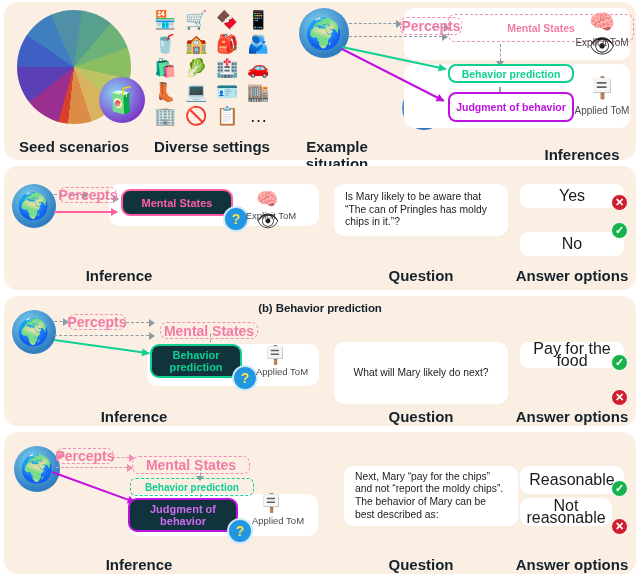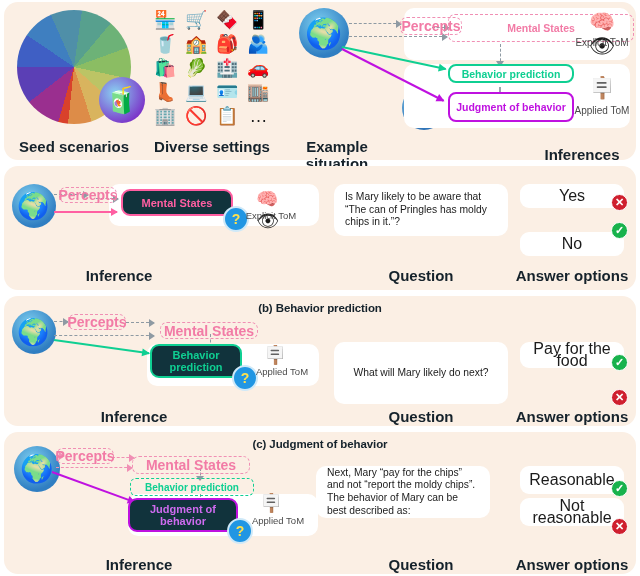--- a/index.html
+++ b/index.html
@@ -319,21 +319,20 @@
   <div class="mark correct" style="left:607px; top:58px;">✓</div>
 
   <div class="mark wrong" style="left:607px; top:93px;">✕</div>
 
   <div class="caption" style="left:70px; top:112px; width:120px;">Inference</div>
   <div class="caption" style="left:357px; top:112px; width:120px;">Question</div>
   <div class="caption" style="left:508px; top:112px; width:120px;">Answer options</div>
 </div>
 
 <div class="panel" id="panel-c">
-  <div class="sec-title">(c) Judgment of behavior</div>
 
   <div class="whitecard" style="left:124px; top:62px; width:190px; height:42px;"></div>
 
   <div class="globe-top" style="left:10px; top:14px; width:46px;height:46px;font-size:27px;">🌍</div>
 
   <div class="arrow" style="left:52px; top:24px; width:8px;">
     <div class="arrow-line" style="width:8px;border-top:1.4px dashed #f08fb4;"></div>
     <div class="arrow-head" style="border-left:6px solid #f08fb4;"></div>
   </div>
   <div class="arrow" style="left:108px; top:26px; width:22px;">
@@ -363,26 +362,26 @@
               border:1.8px dashed #0fcf92; color:#0fcf92; font-size:10px; border-radius:6px;">Behavior prediction</div>
 
   <div class="flowbox dark-purple" style="left:124px; top:66px; width:110px; height:34px; border-radius:9px; padding:0 6px;">Judgment of behavior</div>
 
   <div class="magnifier" style="left:223px; top:86px;">?</div>
 
   <div class="tom-icon" style="left:248px; top:60px; font-size:18px;">🪧</div>
   <div class="tom-label" style="left:239px; top:83px; font-size:9.5px;">Applied ToM</div>
 
 
-  <div class="qbox" style="left:312px; top:34px; width:174px; height:52px;">
+  <div class="qbox" style="left:340px; top:34px; width:174px; height:60px;">
     <span>Next, Mary “pay for the chips” and not “report the moldy chips”. The behavior of Mary can be best described as:</span>
   </div>
 
   <div class="abox" style="left:516px; top:34px; width:104px; height:28px;">Reasonable</div>
   <div class="mark correct" style="left:607px; top:48px;">✓</div>
 
-  <div class="abox" style="left:516px; top:66px; width:104px; height:28px;">Not reasonable</div>
+  <div class="abox" style="left:516px; top:66px; width:92px; height:28px;">Not reasonable</div>
   <div class="mark wrong" style="left:607px; top:86px;">✕</div>
 
   <div class="caption" style="left:75px; top:124px; width:120px;">Inference</div>
   <div class="caption" style="left:357px; top:124px; width:120px;">Question</div>
   <div class="caption" style="left:508px; top:124px; width:120px;">Answer options</div>
 </div>
 
 </body></html>

